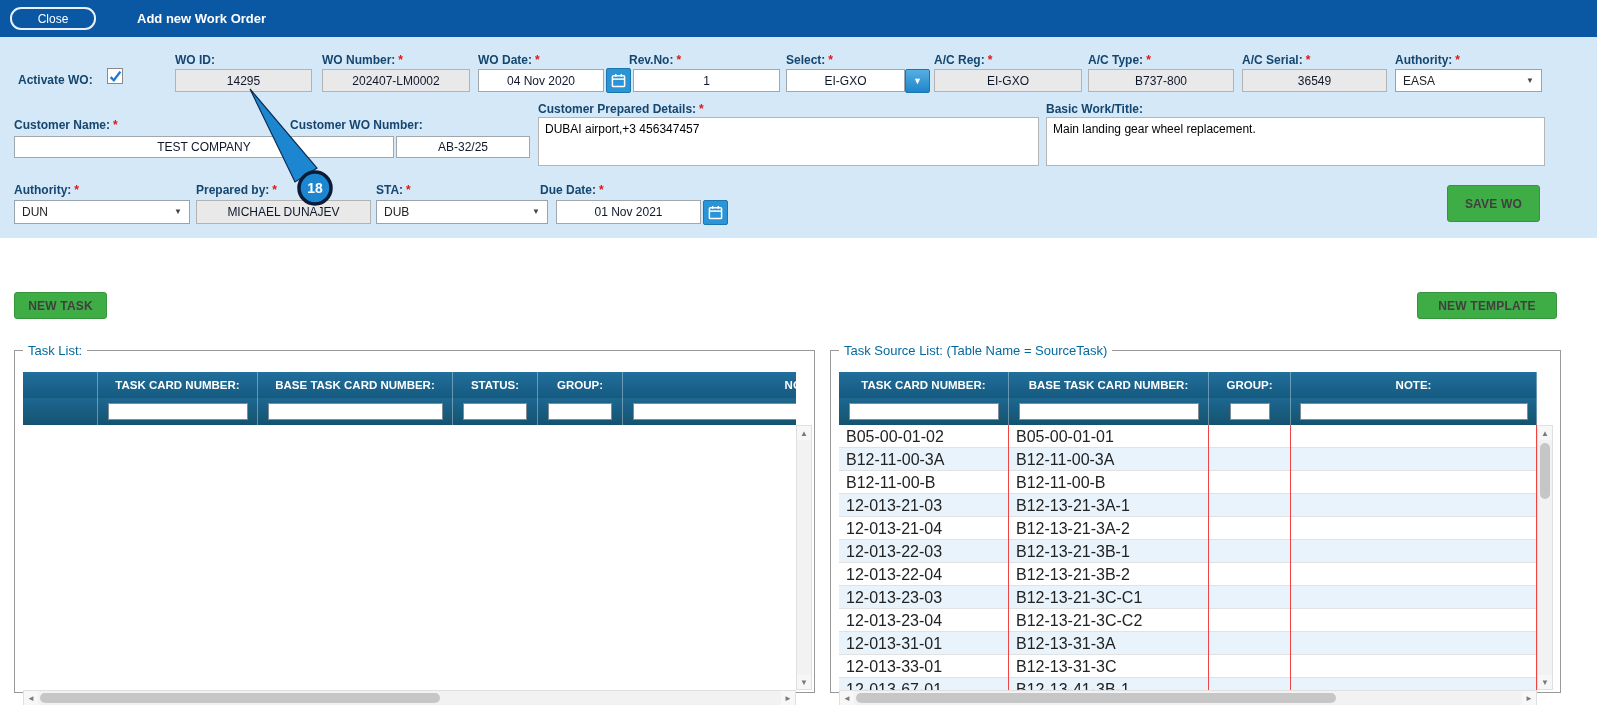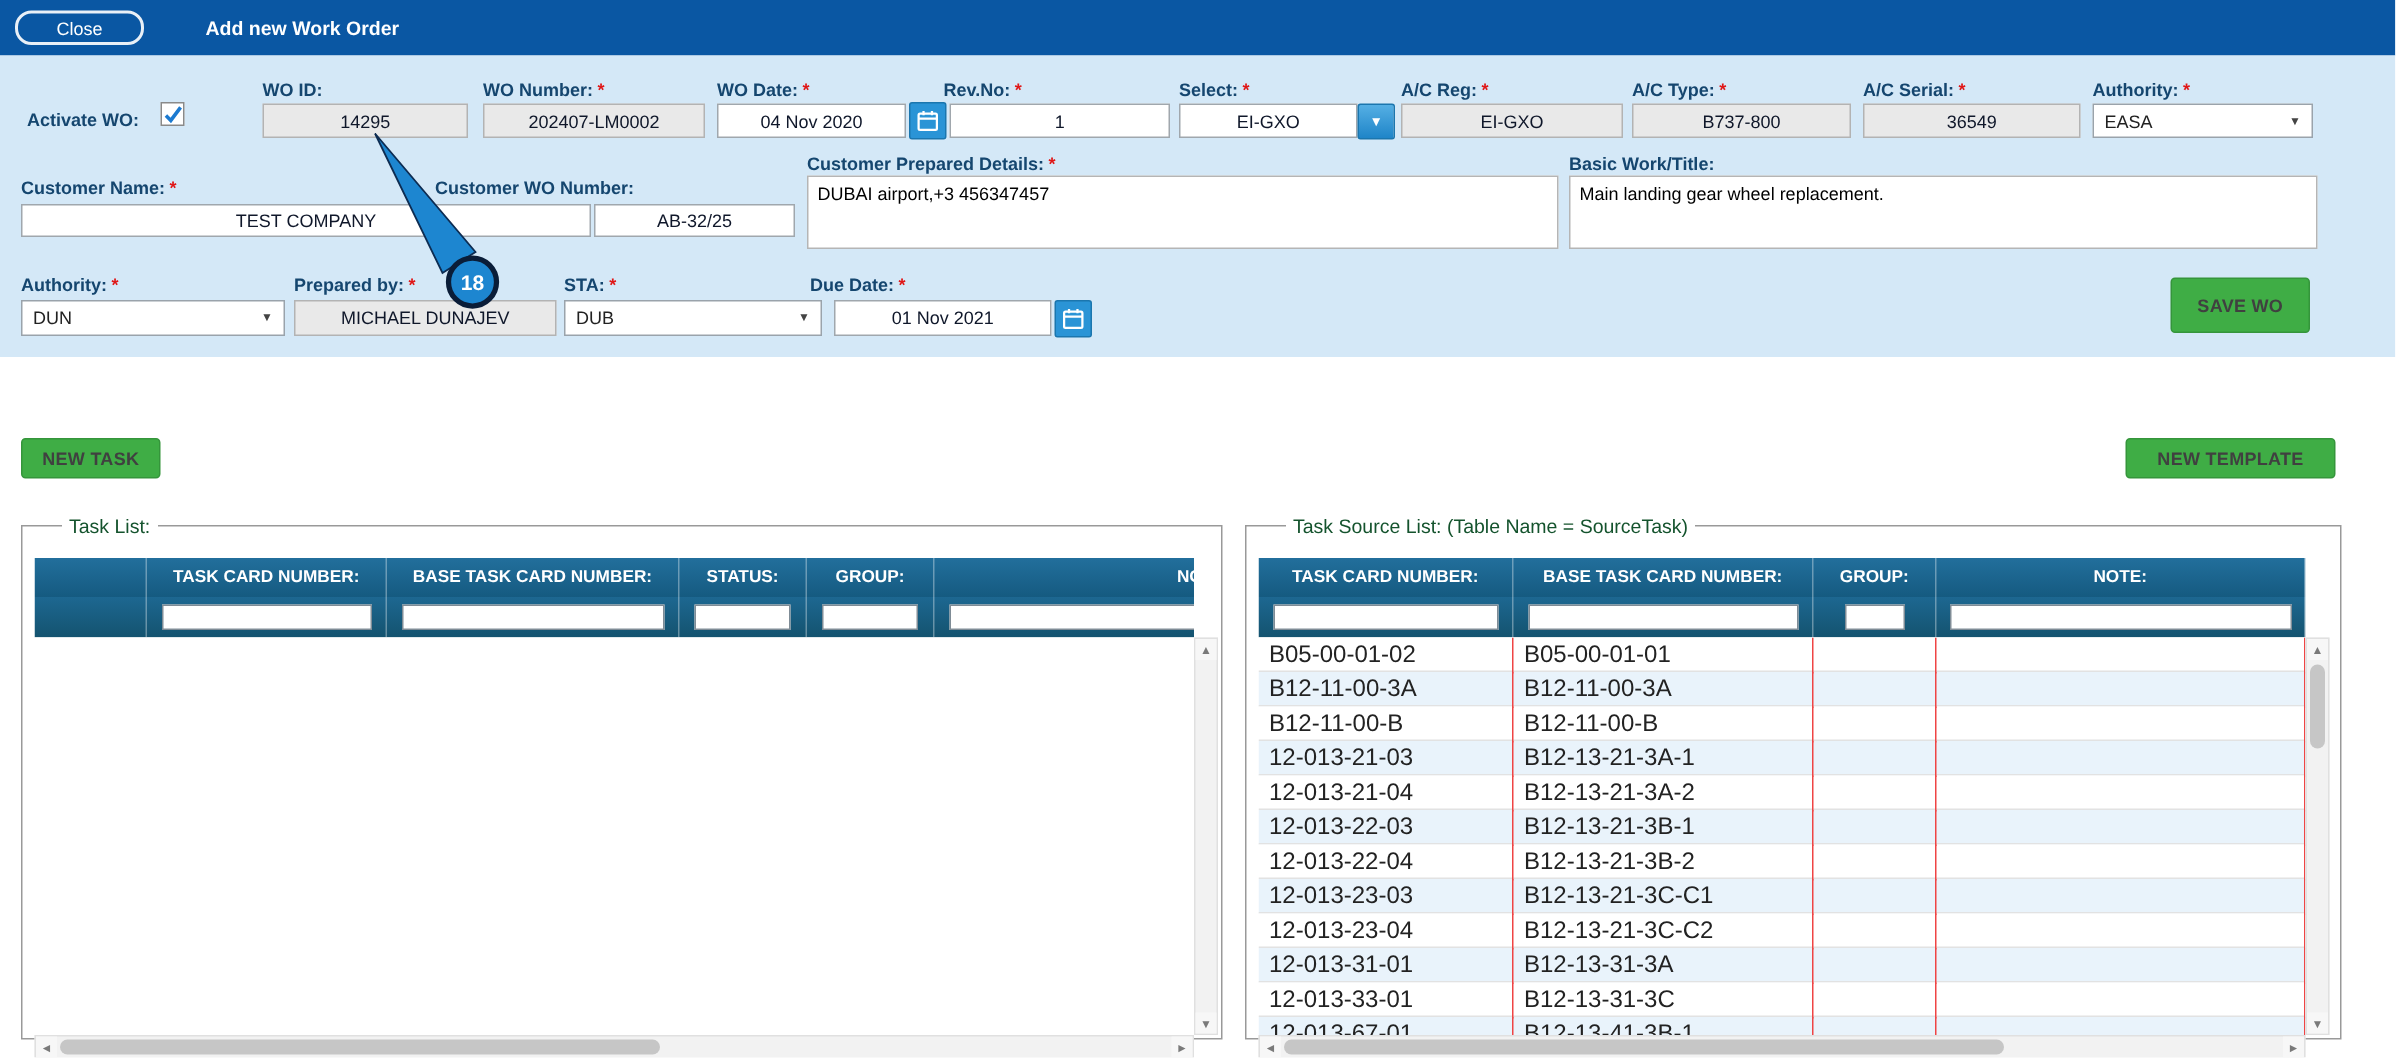--- a/index.html
+++ b/index.html
@@ -44,21 +44,21 @@
 
   .gbtn { position:absolute; background:#3fad45; border:1px solid #35953b; border-radius:3px; color:#404040;
     font-size:12px; font-weight:bold; font-family:inherit; display:flex; align-items:center; justify-content:center;
     cursor:pointer; letter-spacing:.2px; }
 
   
   .annotation { position:absolute; left:0; top:0; pointer-events:none; z-index:60; }
 
   
   fieldset.panel { position:absolute; border:1px solid #999; background:#fff; }
-  fieldset.panel legend { margin-left:26px; padding:0 5px; font-size:13px; color:#14532d; }
+  fieldset.panel legend { margin-left:8px; padding:0 5px; font-size:13px; color:#0369a1; }
 
   .thead { position:absolute; overflow:hidden; }
   .hrow { display:flex; background:linear-gradient(180deg,#226f9c,#155a80); }
   .hcell { height:26px; display:flex; align-items:center; justify-content:center; color:#fff;
     font-size:11.5px; font-weight:bold; border-right:1px solid rgba(255,255,255,.35); white-space:nowrap; flex:none; }
   .frow { display:flex; background:linear-gradient(180deg,#1d6791,#14536f); }
   .fcell { height:27px; display:flex; align-items:center; justify-content:center;
     border-right:1px solid rgba(255,255,255,.35); flex:none; }
   .flt { height:17px; border:1px solid #7f8c96; background:#fff; font-size:11px; padding:0 3px; font-family:inherit; }
 

